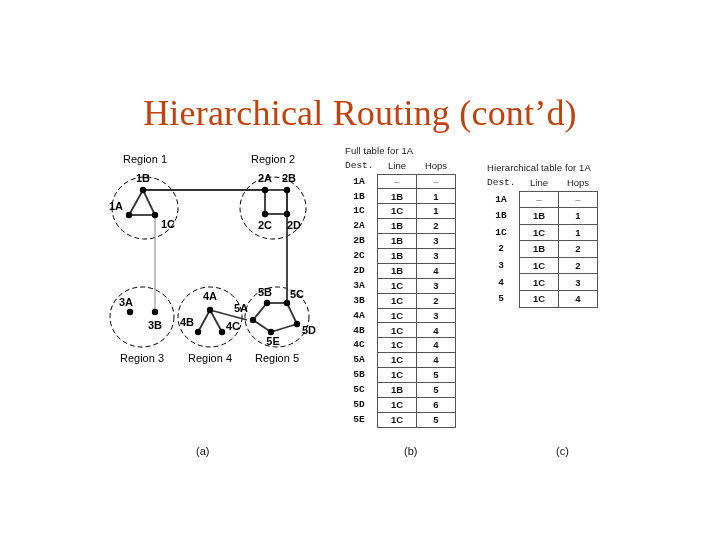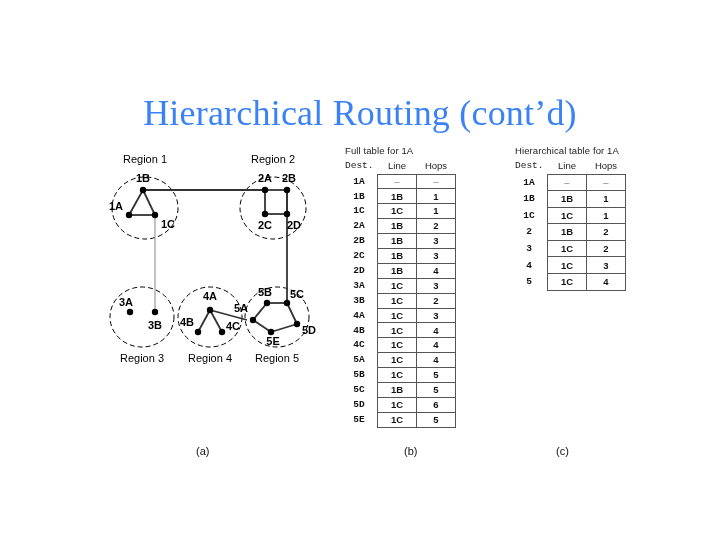--- a/index.html
+++ b/index.html
@@ -19,21 +19,21 @@
   
   #slide-title {
     position: absolute;
     left: 0;
     top: 68px;
     width: 720px;
     text-align: center;
     font-family: "Liberation Serif", serif;
     font-size: 36px;
     font-weight: normal;
-    color: #3b82f6;
+    color: #c2410c;
     letter-spacing: 0.2px;
     white-space: nowrap;
   }
 
   
   #figure {
     position: absolute;
     left: 0;
     top: 140px;
     width: 720px;
@@ -103,21 +103,21 @@
     width: 38px;
     height: 14.2px;
     font-weight: bold;
   }
   table.rt td.cell.dash {
     font-weight: normal;
     color: #777777;
   }
 
   #tbl-b { left: 345px; top: 5px; }
-  #tbl-c { left: 487px; top: 5px; margin-left: 28px; }
+  #tbl-c { left: 487px; top: 22px; }
   #tbl-c table.rt td.cell { height: 15.6px; }
   #tbl-b table.rt td.cell { height: 13.9px; }
 
   #cap-a { left: 196px; top: 305px; }
   #cap-b { left: 404px; top: 305px; }
   #cap-c { left: 556px; top: 305px; }
 
   
   .nodelabel { font-family: "Liberation Sans", sans-serif; font-size: 11px; font-weight: bold; fill: #000; }
   .regionlabel { font-family: "Liberation Sans", sans-serif; font-size: 11px; fill: #000; }

